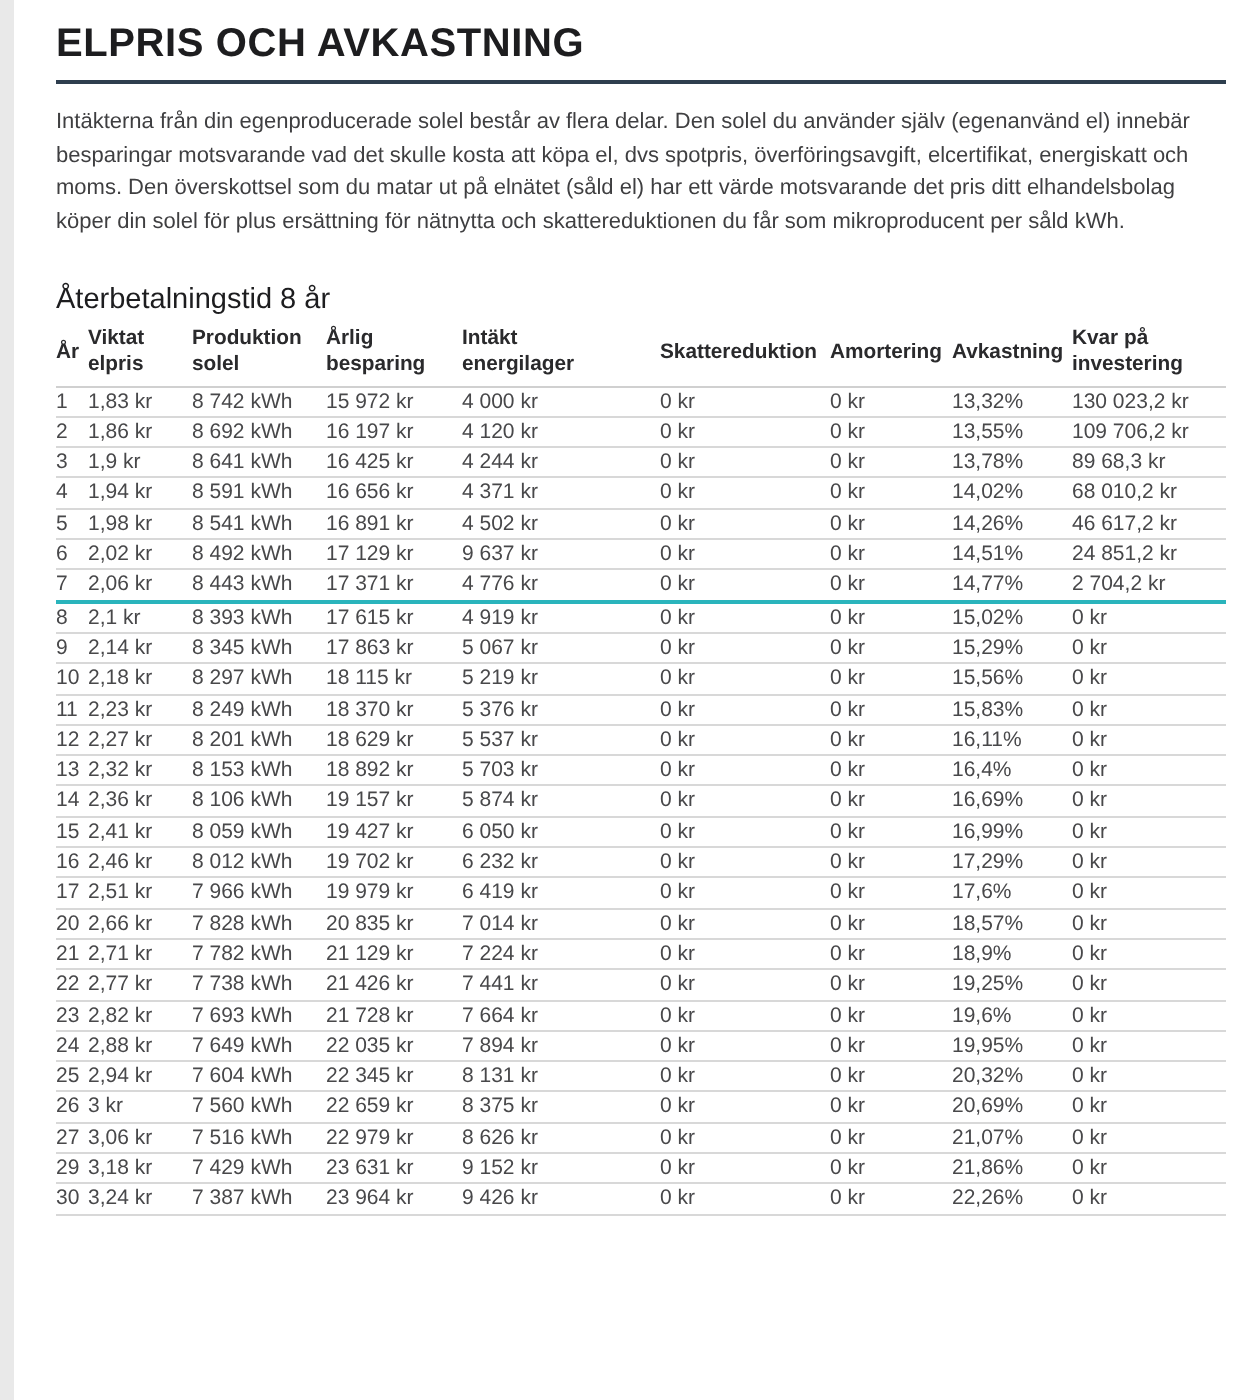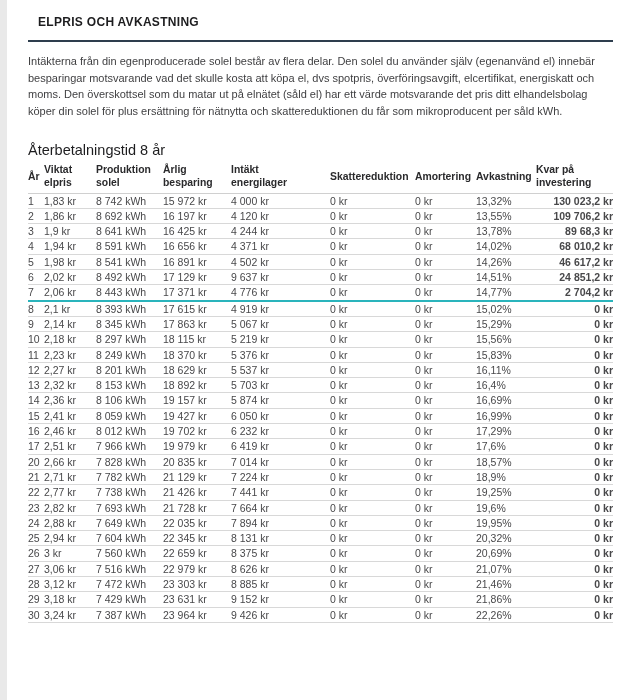--- a/index.html
+++ b/index.html
@@ -20,22 +20,22 @@
     position:relative;
   }
   .left-strip{
     position:absolute;left:0;top:0;width:7px;height:700px;
     background:#e9e9e9;
   }
   .content{
     position:absolute;left:28px;top:0;width:585px;
   }
   h1.page-title{
-    margin:11px 0 0 10px;
-    font-size:12px;line-height:22px;
+    margin:11px 0 0 0;
+    font-size:20px;line-height:22px;
     font-weight:bold;color:var(--ink);
     letter-spacing:.3px;
   }
   .title-underline{
     margin-top:7px;height:2px;width:100%;
     background:var(--underline);
   }
   p.intro{
     margin:11px 0 0 0;
     font-size:11px;line-height:16.6px;
@@ -66,21 +66,21 @@
     border-bottom:1px solid #d0d0d0;
   }
   td{
     font-size:10.5px;line-height:14.3px;
     padding:0;
     border-bottom:1px solid var(--sep);
     white-space:nowrap;
     vertical-align:middle;
   }
   td:last-child,th:last-child{}
-  td.num-right{text-align:right;font-weight:bold;}
+  td.num-right{text-align:left;}
   tr.payback td{
     border-bottom:2px solid var(--accent);
   }
 </style>
 </head>
 <body>
 
 <div class="left-strip"></div>
 
 <div class="content">
@@ -392,31 +392,20 @@
           <td>3,06 kr</td>
           <td>7 516 kWh</td>
           <td>22 979 kr</td>
           <td>8 626 kr</td>
           <td>0 kr</td>
           <td>0 kr</td>
           <td>21,07%</td>
           <td class="num-right">0 kr</td>
         </tr>
         <tr>
-          <td>28</td>
-          <td>3,12 kr</td>
-          <td>7 472 kWh</td>
-          <td>23 303 kr</td>
-          <td>8 885 kr</td>
-          <td>0 kr</td>
-          <td>0 kr</td>
-          <td>21,46%</td>
-          <td class="num-right">0 kr</td>
-        </tr>
-        <tr>
           <td>29</td>
           <td>3,18 kr</td>
           <td>7 429 kWh</td>
           <td>23 631 kr</td>
           <td>9 152 kr</td>
           <td>0 kr</td>
           <td>0 kr</td>
           <td>21,86%</td>
           <td class="num-right">0 kr</td>
         </tr>

